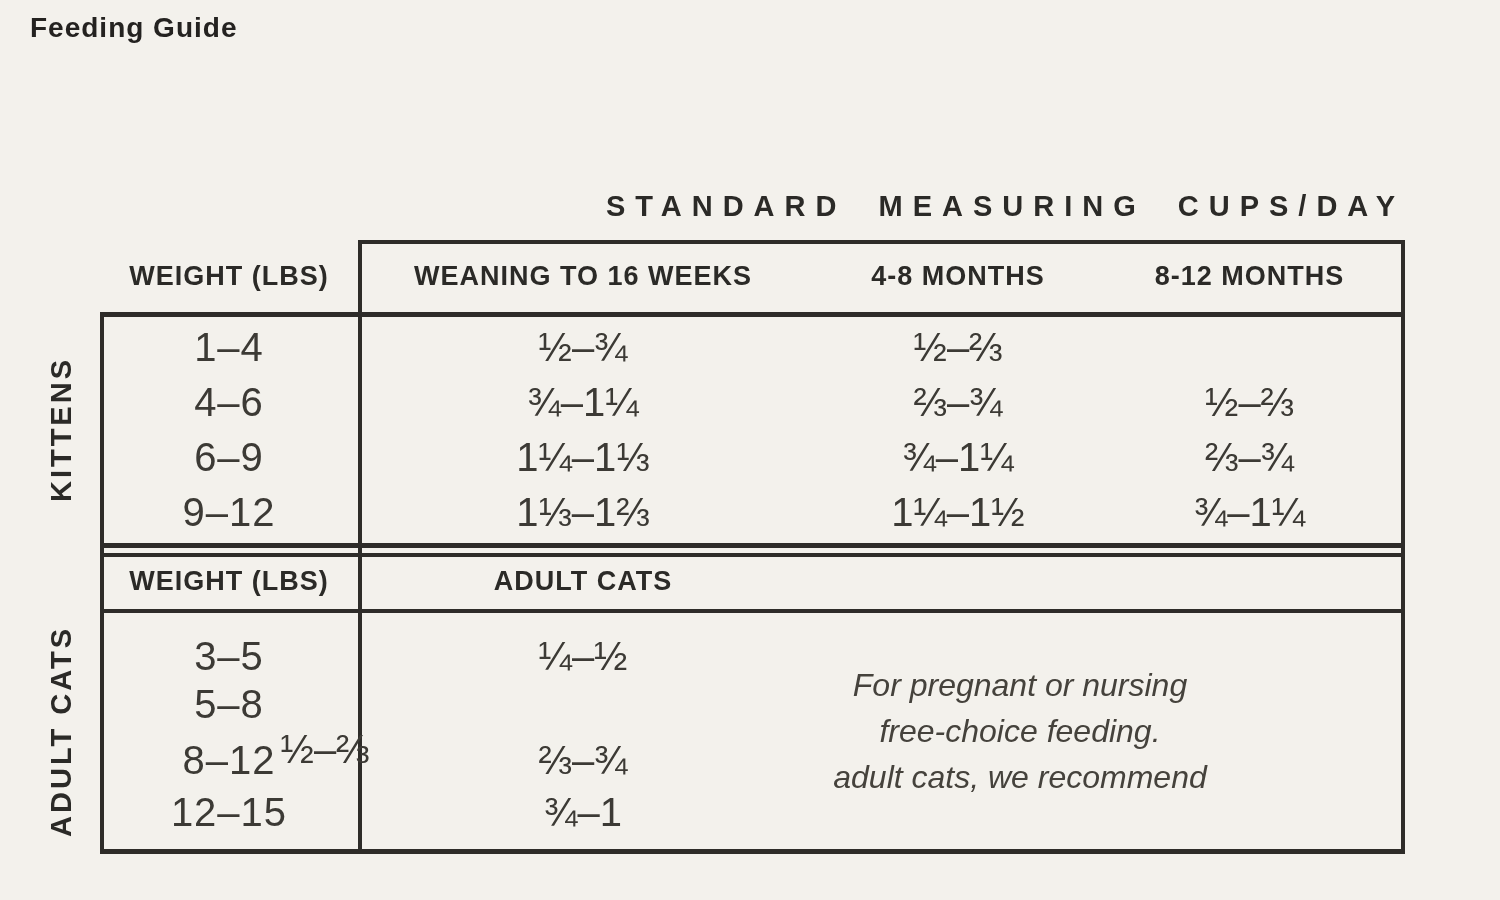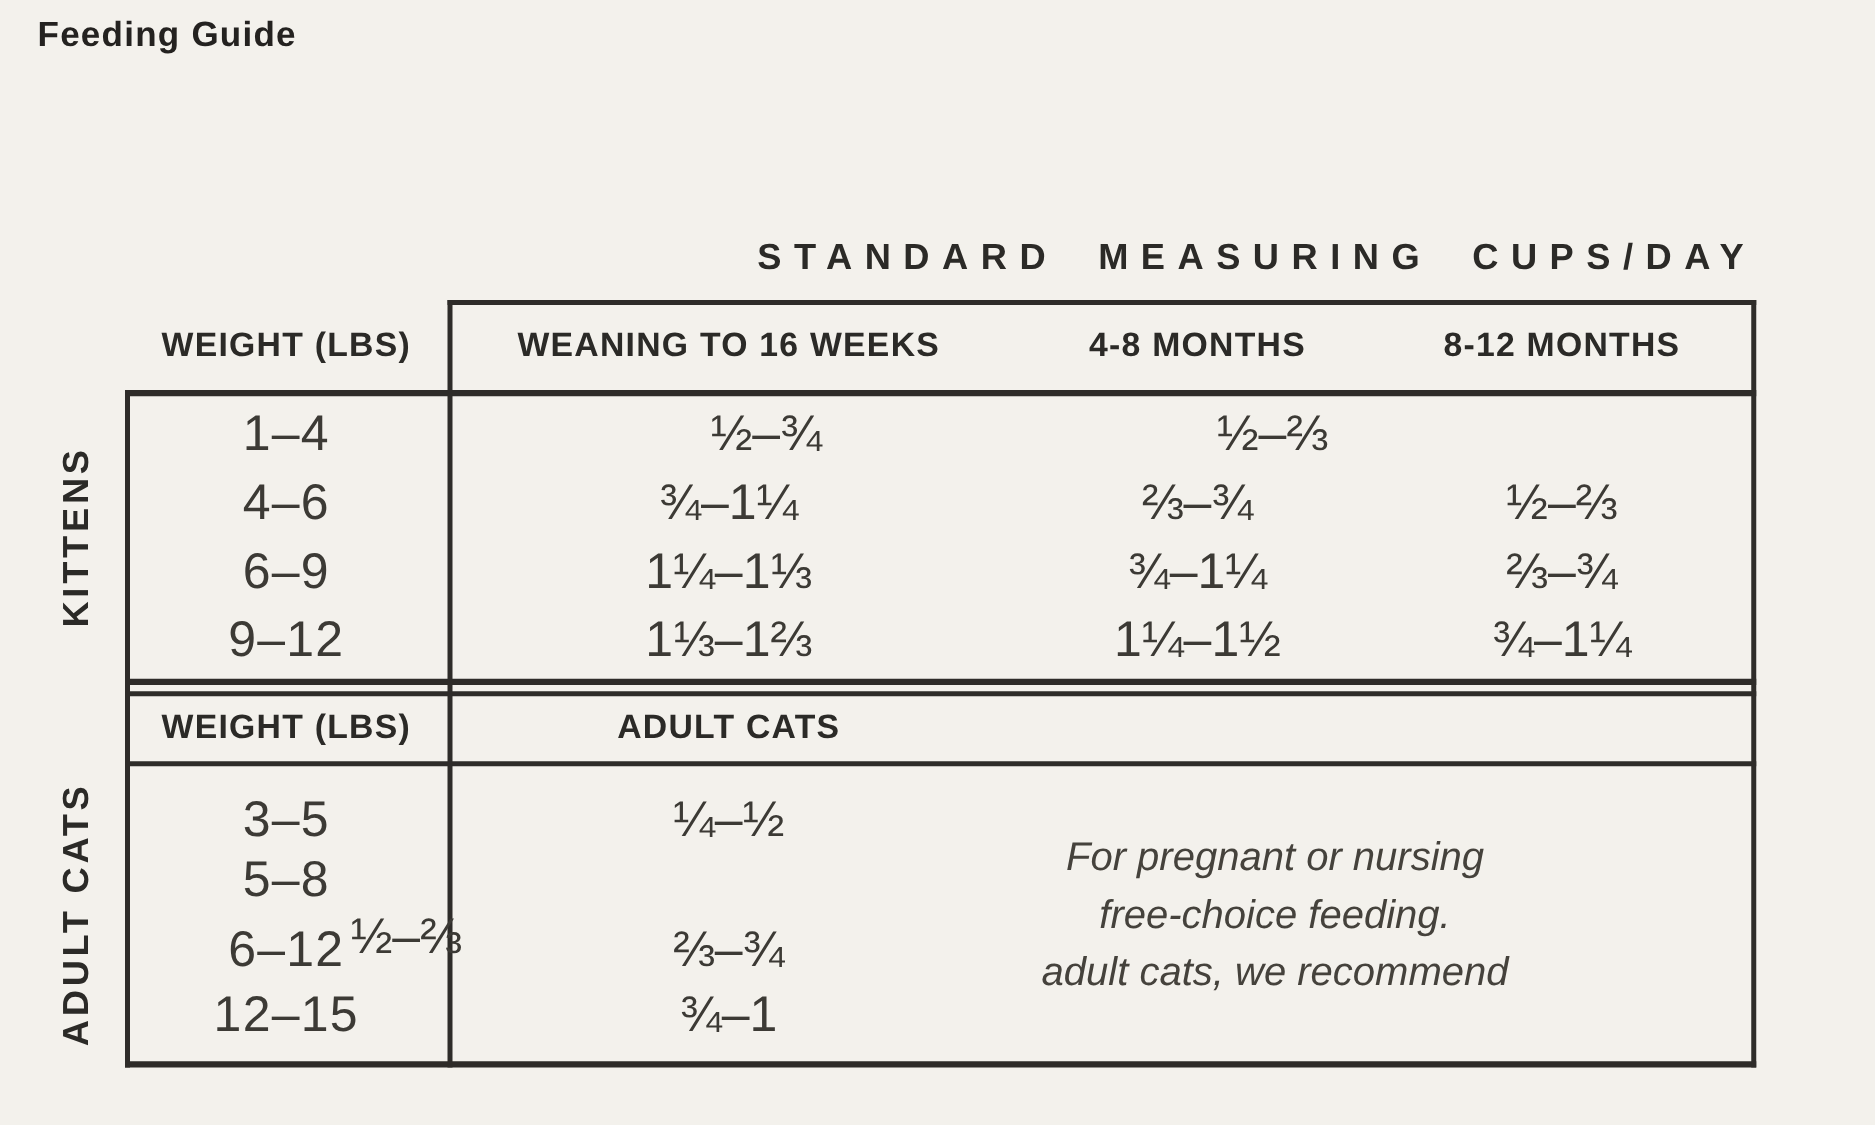--- a/index.html
+++ b/index.html
@@ -37,21 +37,21 @@
   .head-row .cell { font-size: 27px; font-weight: 700; letter-spacing: 1px; white-space: nowrap; }
 
   .kittens-body { top: 320px; }
   .adult-body   { top: 630px; }
   .body-row { position: absolute; left: 0; width: 1305px; display: flex; }
   .kittens-body .body-row { height: 55px; }
   .adult-body   .body-row { height: 52px; }
   .weight-val { font-size: 40px; font-weight: 400; color: #3c3a35; letter-spacing: 1px; }
   .cups-val   { font-size: 40px; font-weight: 400; color: #3c3a35; }
   .section-body { position: absolute; left: 100px; width: 1305px; }
-  .kittens-body .body-row:nth-child(1) { top: 0; gap: 30px; }
+  .kittens-body .body-row:nth-child(1) { top: 0; }
   .kittens-body .body-row:nth-child(2) { top: 55px; }
   .kittens-body .body-row:nth-child(3) { top: 110px; }
   .kittens-body .body-row:nth-child(4) { top: 165px; }
   .adult-body .body-row:nth-child(1) { top: 0; }
   .adult-body .body-row:nth-child(2) { top: 52px; flex-direction: column; }
   .adult-body .body-row:nth-child(3) { top: 104px; }
   .adult-body .body-row:nth-child(4) { top: 156px; }
 
   .adult-head-row { top: 554px; height: 55px; }
   .adult-head-row .cell { font-size: 27px; font-weight: 700; letter-spacing: 1px; white-space: nowrap; }
@@ -142,21 +142,21 @@
   <div class="section-body adult-body">
     <div class="body-row">
       <div class="cell c1 weight-val">3–5</div>
       <div class="cell c2 cups-val">¼–½</div>
     </div>
     <div class="body-row">
       <div class="cell c1 weight-val">5–8</div>
       <div class="cell c2 cups-val">½–⅔</div>
     </div>
     <div class="body-row">
-      <div class="cell c1 weight-val">6–12</div>
+      <div class="cell c1 weight-val">8–12</div>
       <div class="cell c2 cups-val">⅔–¾</div>
     </div>
     <div class="body-row">
       <div class="cell c1 weight-val">12–15</div>
       <div class="cell c2 cups-val">¾–1</div>
     </div>
   </div>
 
   <div class="note">
     <div>For pregnant or nursing</div>

